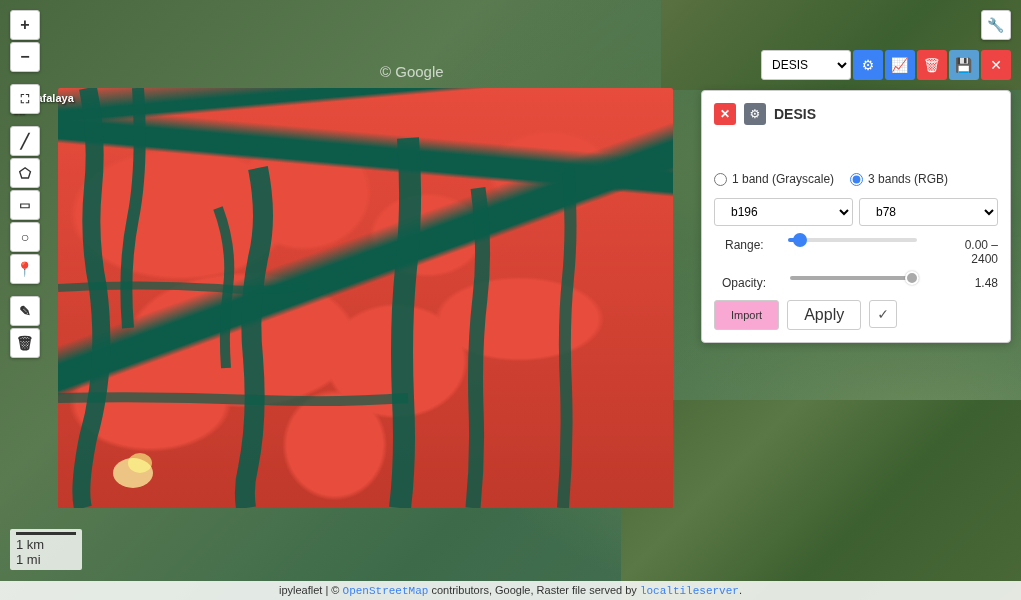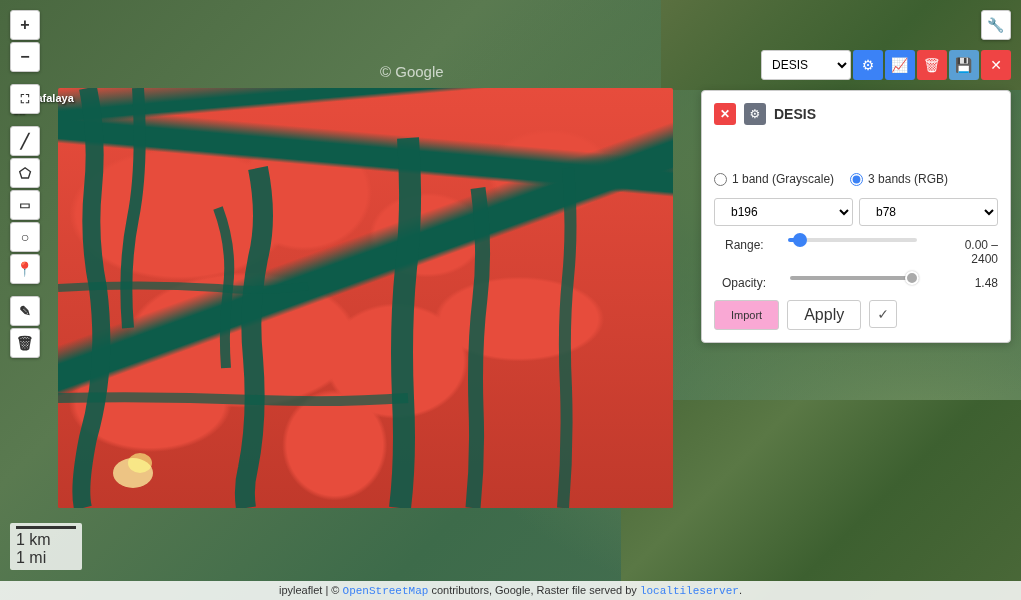--- a/index.html
+++ b/index.html
@@ -388,21 +388,21 @@
     }
 
     
     .scale-bar {
       position: absolute;
       bottom: 30px;
       left: 10px;
       background: rgba(255,255,255,0.8);
       padding: 3px 6px;
       border-radius: 2px;
-      font-size: 16px;
+      font-size: 13px;
       color: #333;
       z-index: 100;
     }
 
     .scale-line {
       height: 3px;
       background: #333;
       border: 1px solid #333;
       margin-bottom: 2px;
     }

